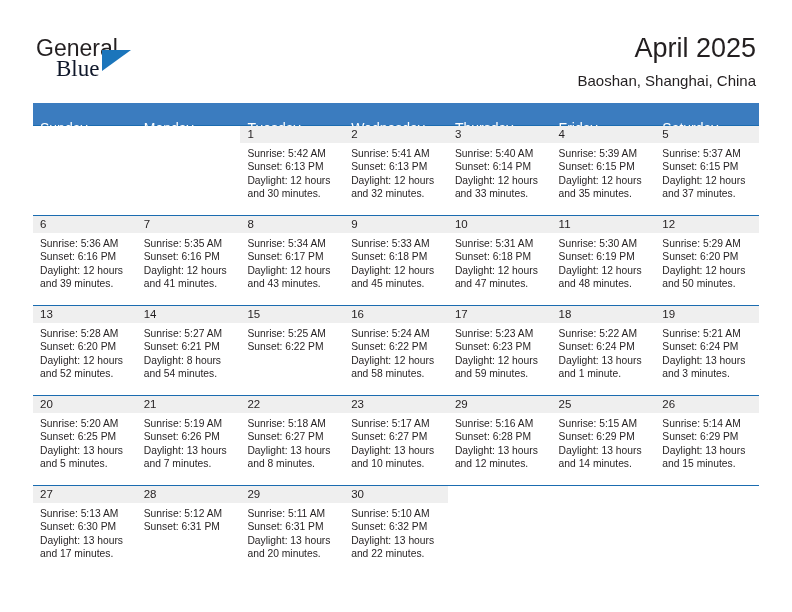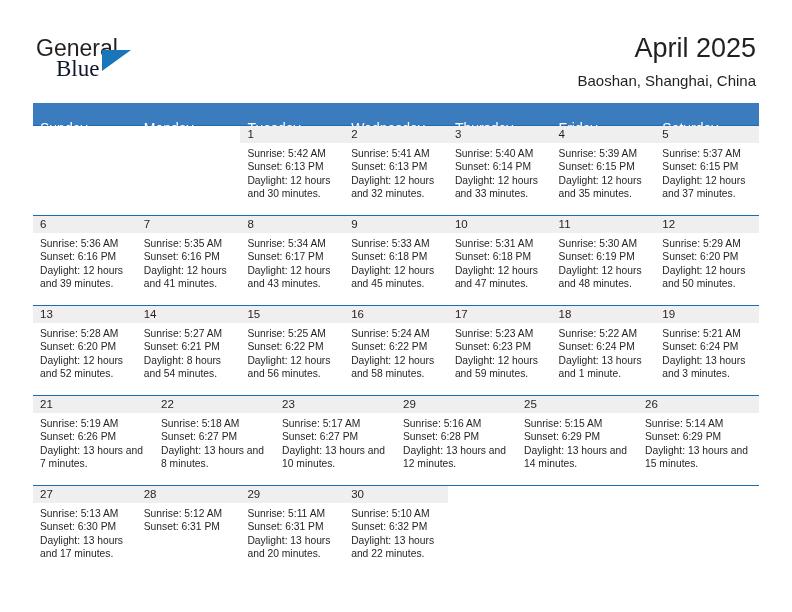--- a/index.html
+++ b/index.html
@@ -328,21 +328,20 @@
             <div class="detail-line wrap">Daylight: 8 hours and 54 minutes.</div>
           </div>
         </div>
         <div class="day filled">
           <div class="daynum-band">
             <span class="daynum">15</span>
           </div>
           <div class="day-details">
             <div class="detail-line">Sunrise: 5:25 AM</div>
             <div class="detail-line">Sunset: 6:22 PM</div>
-            <div class="detail-line wrap">Daylight: 12 hours and 56 minutes.</div>
           </div>
         </div>
         <div class="day filled">
           <div class="daynum-band">
             <span class="daynum">16</span>
           </div>
           <div class="day-details">
             <div class="detail-line">Sunrise: 5:24 AM</div>
             <div class="detail-line">Sunset: 6:22 PM</div>
             <div class="detail-line wrap">Daylight: 12 hours and 58 minutes.</div>
@@ -373,20 +372,30 @@
             <span class="daynum">19</span>
           </div>
           <div class="day-details">
             <div class="detail-line">Sunrise: 5:21 AM</div>
             <div class="detail-line">Sunset: 6:24 PM</div>
             <div class="detail-line wrap">Daylight: 13 hours and 3 minutes.</div>
           </div>
         </div>
       </div>
       <div class="week">
+        <div class="day filled">
+          <div class="daynum-band">
+            <span class="daynum">20</span>
+          </div>
+          <div class="day-details">
+            <div class="detail-line">Sunrise: 5:20 AM</div>
+            <div class="detail-line">Sunset: 6:25 PM</div>
+            <div class="detail-line wrap">Daylight: 13 hours and 5 minutes.</div>
+          </div>
+        </div>
         <div class="day filled">
           <div class="daynum-band">
             <span class="daynum">21</span>
           </div>
           <div class="day-details">
             <div class="detail-line">Sunrise: 5:19 AM</div>
             <div class="detail-line">Sunset: 6:26 PM</div>
             <div class="detail-line wrap">Daylight: 13 hours and 7 minutes.</div>
           </div>
         </div>

